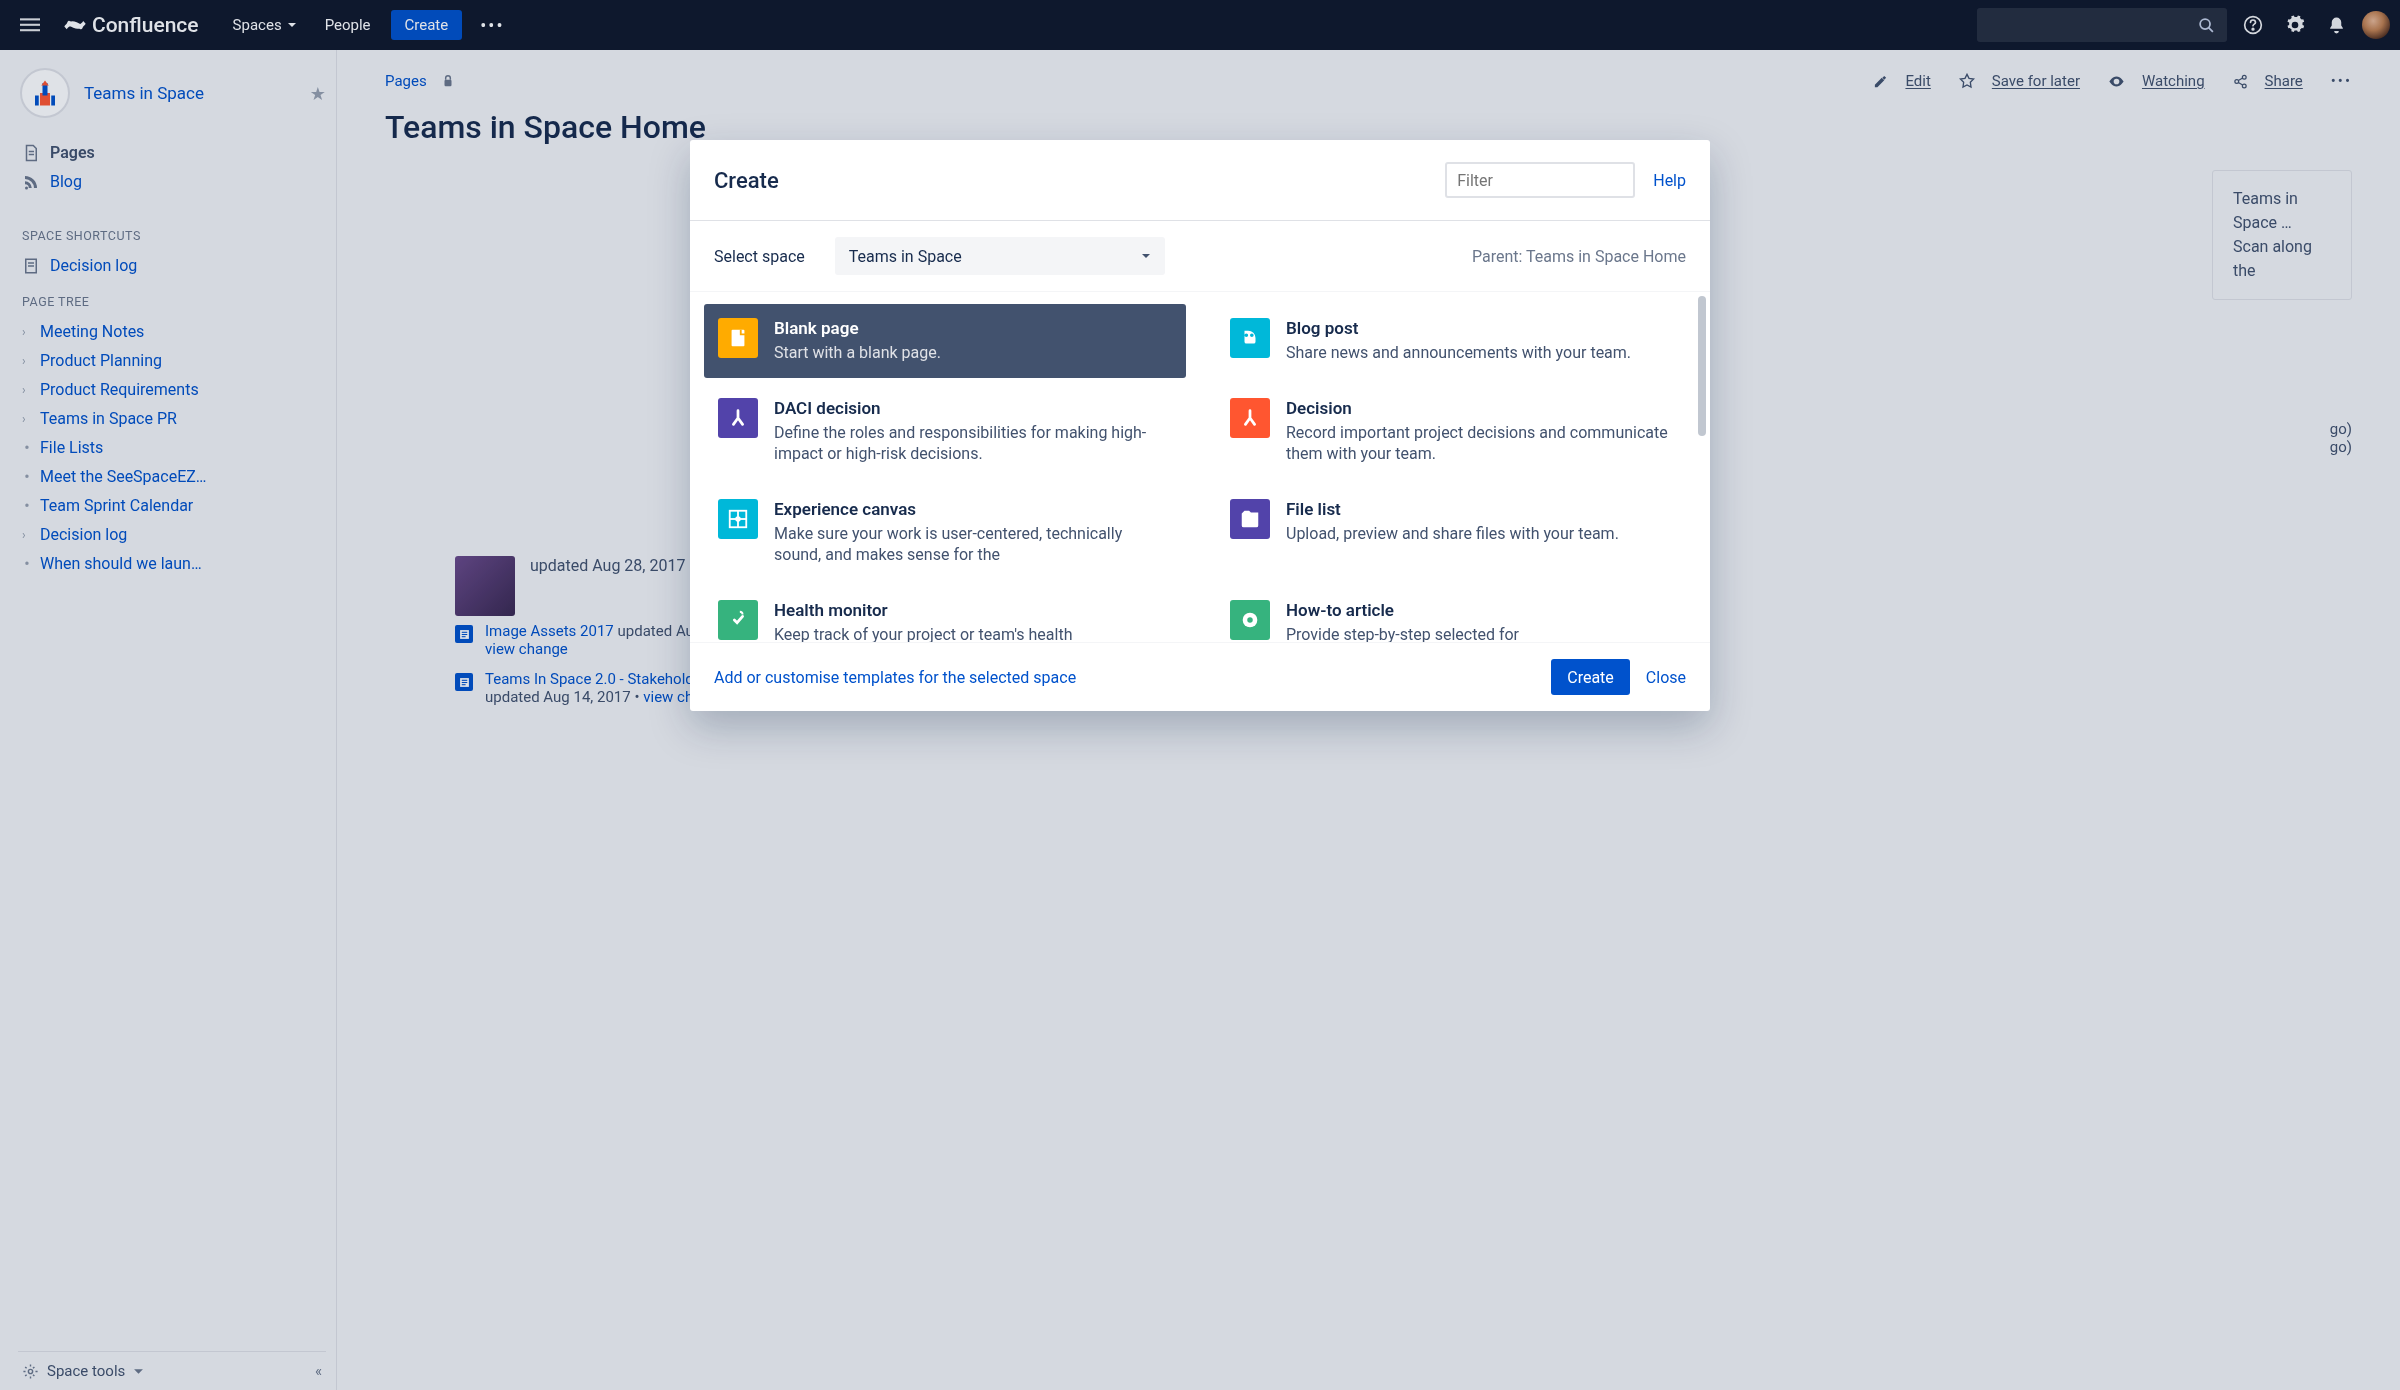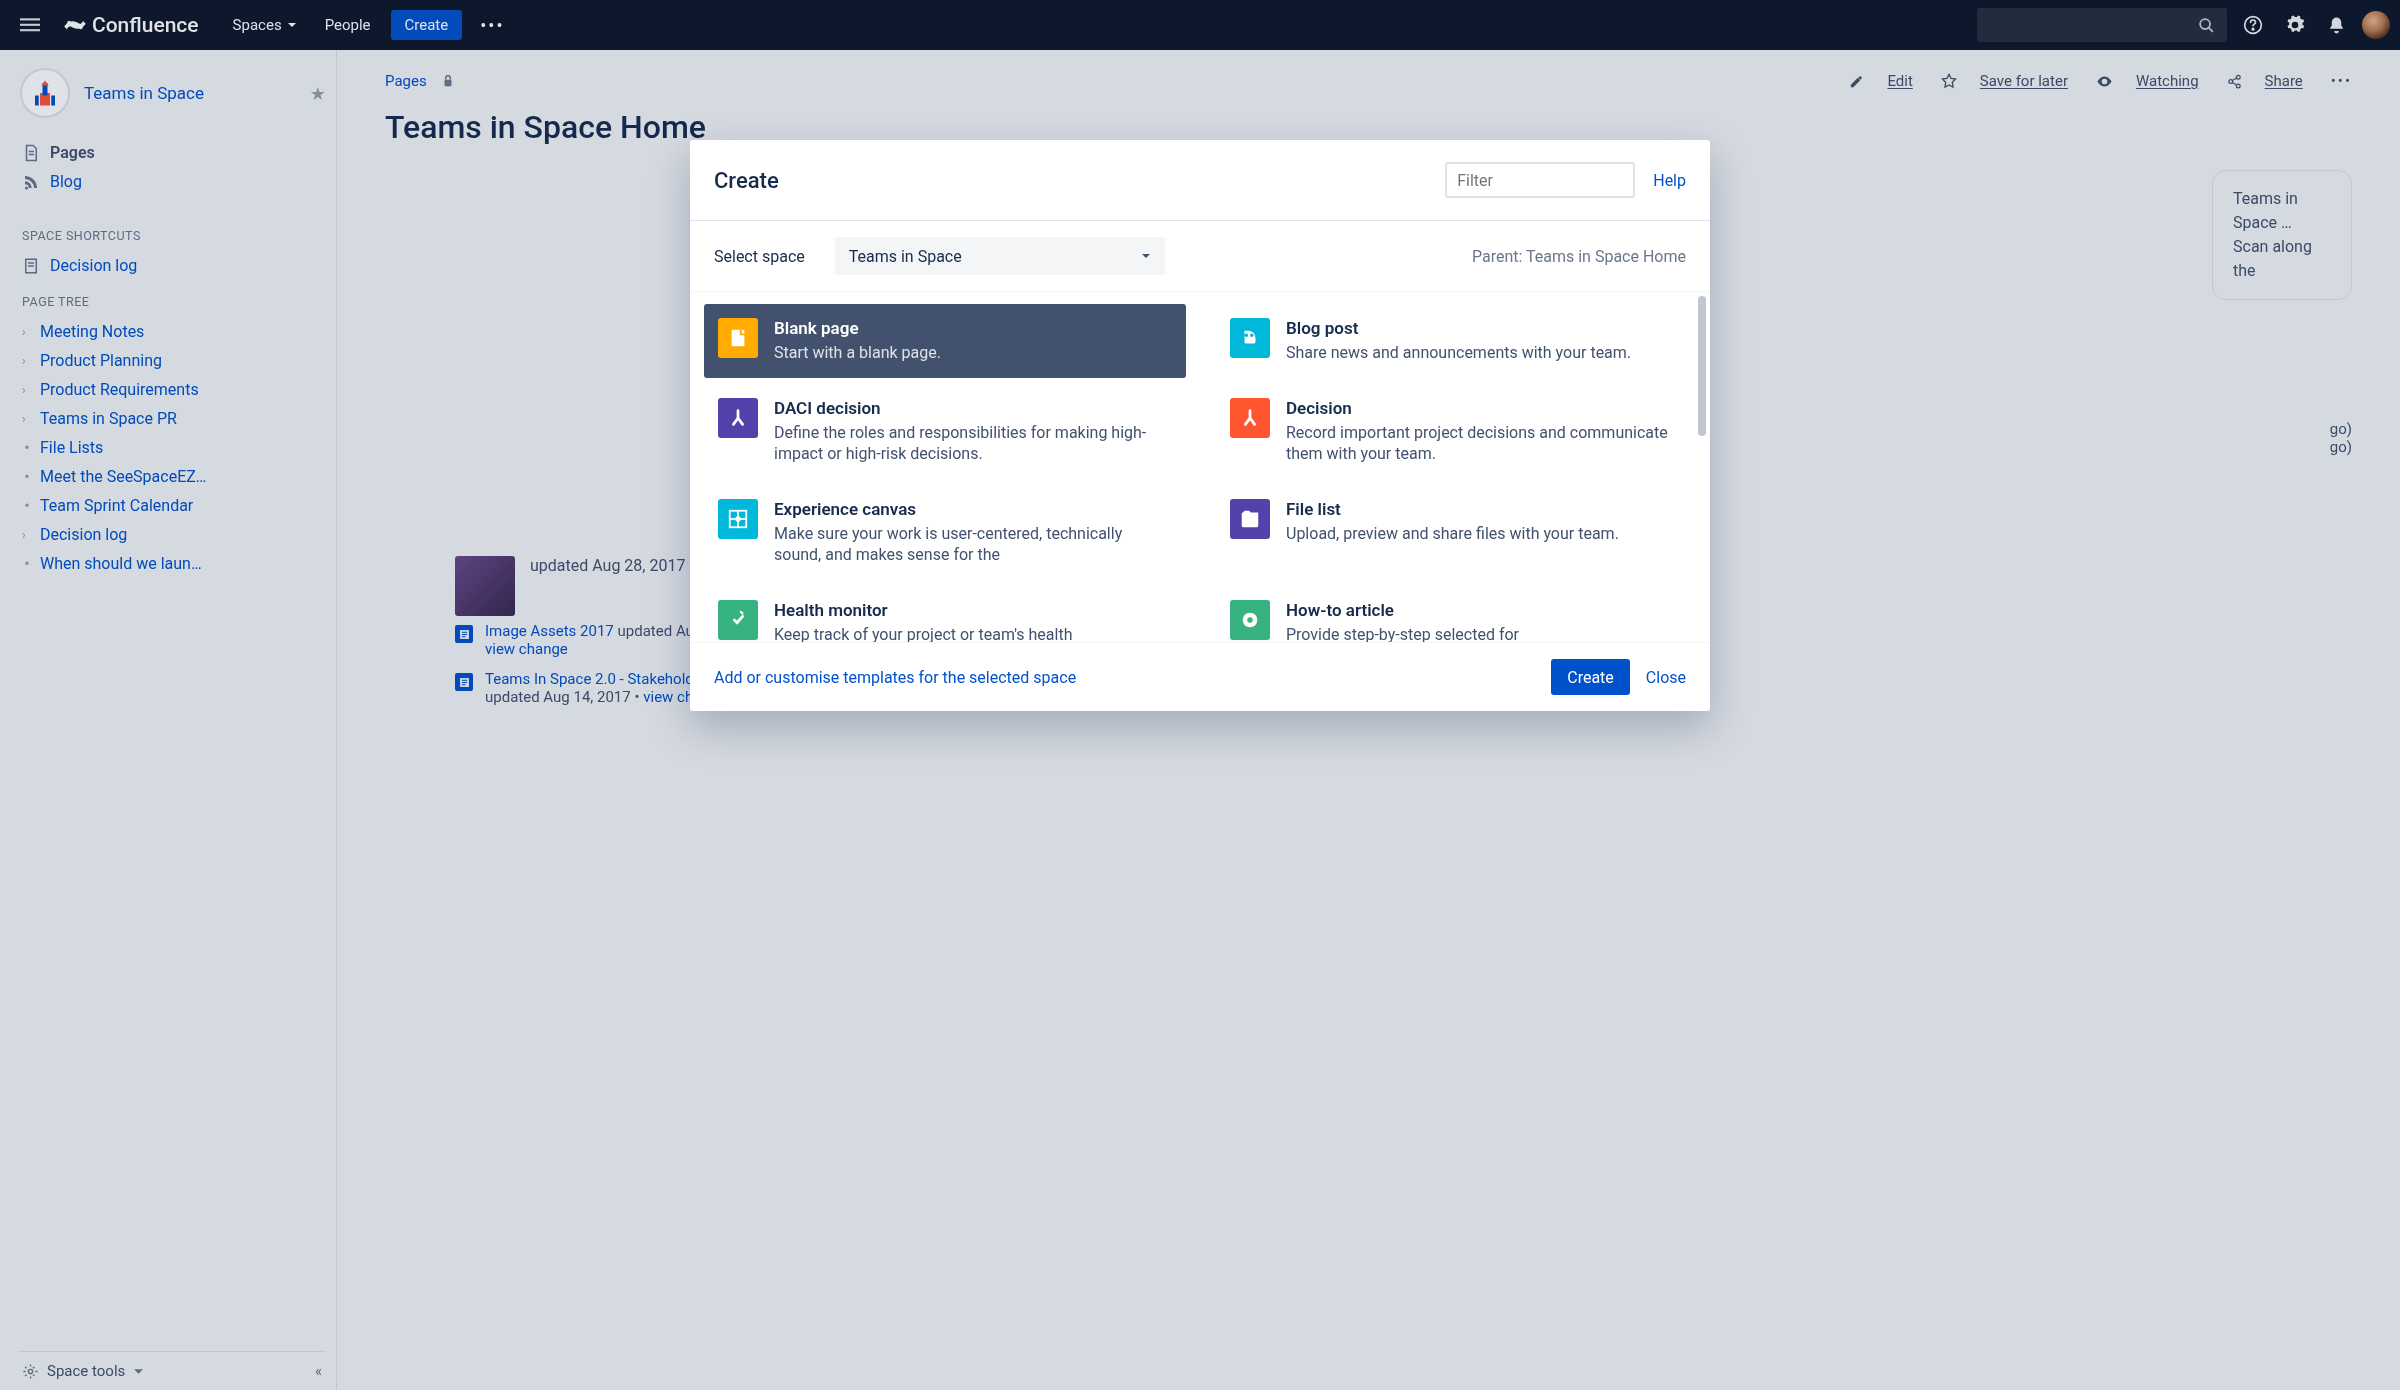--- a/index.html
+++ b/index.html
@@ -32,25 +32,25 @@
 .tree-item { display: flex; align-items: center; gap: 8px; padding: 5px 0 5px 4px; color: #0052cc; font-size: 16px; white-space: nowrap; overflow: hidden; }
 .tree-chevron { color: #97a0af; width:10px; display:inline-block; font-size:12px;}
 .tree-bullet { color: #97a0af; width:10px; display:inline-block; text-align:center;}
 .sidebar-footer { margin-top:auto; border-top:1px solid #dfe1e6; padding: 10px 4px; display:flex; align-items:center; color:#42526e; font-size:15px; gap:8px;}
 .sidebar-footer .collapse { margin-left:auto; color:#6b778c;}
 
 .main { flex: 1; padding: 22px 48px 0 48px; overflow: hidden; position:relative;}
 .page-actions { display:flex; align-items:center; gap: 28px; margin-bottom: 18px; color:#42526e; font-size:15px;}
 .page-actions .left { display:flex; align-items:center; gap:14px; }
 .page-actions .right { margin-left:auto; display:flex; gap: 28px; align-items:center;}
-.action-link { display:flex; align-items:center; gap:23px; text-decoration: underline; text-underline-offset:2px;}
+.action-link { display:flex; align-items:center; gap:17px; text-decoration: underline; text-underline-offset:2px;}
 .action-link.nou { text-decoration:none;}
 .breadcrumb-link { color:#0052cc;}
 .page-title { font-size: 32px; font-weight: 500; color:#172b4d; margin-bottom: 24px;}
-.panel { border:1px solid #dfe1e6; border-radius:14px; padding: 16px 20px; color:#42526e; font-size:16px; line-height:1.5;}
+.panel { border:1px solid #dfe1e6; border-radius:3px; padding: 16px 20px; color:#42526e; font-size:16px; line-height:1.5;}
 .activity { margin-top: 120px; }
 .activity-row { display:flex; gap:12px; padding:6px 0; color:#42526e; font-size:15px; align-items:flex-start;}
 .activity-row .pg-icon { width:18px; height:18px; background:#0052cc; border-radius:2px; flex-shrink:0; display:flex; align-items:center; justify-content:center; margin-top:3px;}
 .activity-row .pg-icon svg { fill:#fff; width:11px; height:11px;}
 .activity-link { color:#0052cc;}
 
 .overlay { position: fixed; inset: 0; display: flex; align-items: flex-start; justify-content: center; padding-top: 140px; pointer-events: none; }
 .overlay::before { content:''; position:absolute; inset:0; background: rgba(9,30,66,0.13); }
 .dialog { position: relative; width: 1020px; background: #fff; border-radius: 3px; box-shadow: 0 16px 40px rgba(9,30,66,0.25); pointer-events: auto; display:flex; flex-direction:column;}
 .dialog-header { padding: 22px 24px 22px 24px; display:flex; align-items:center; border-bottom:1px solid #dfe1e6;}

